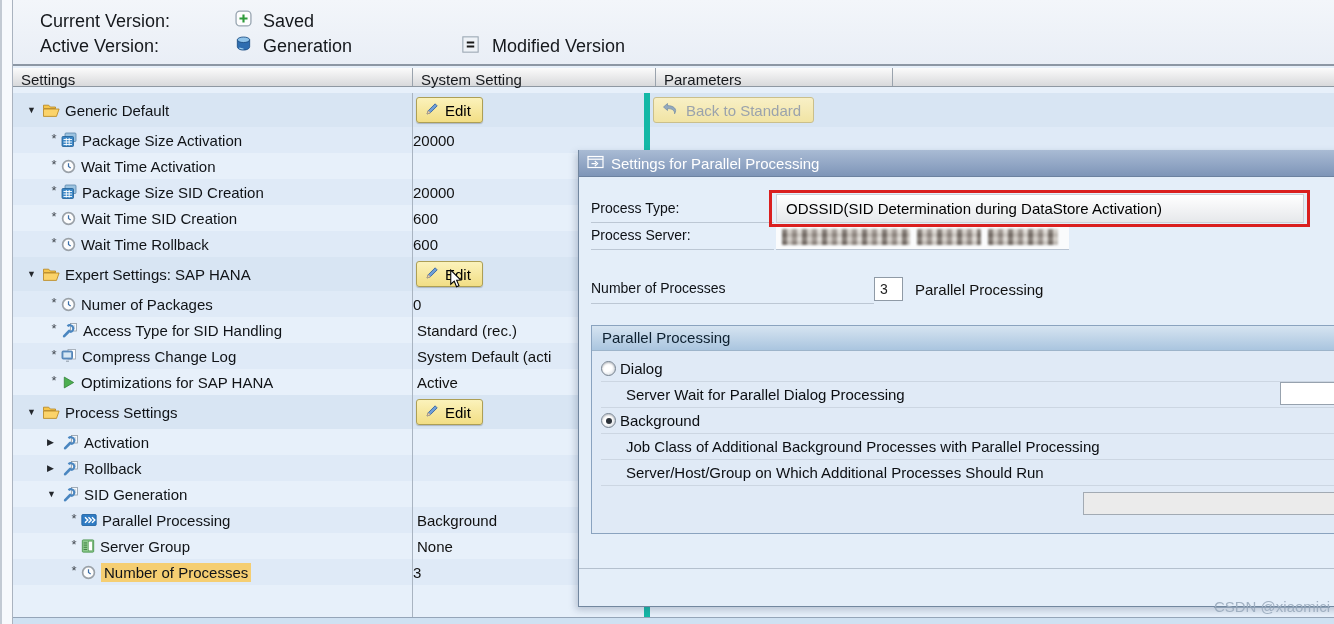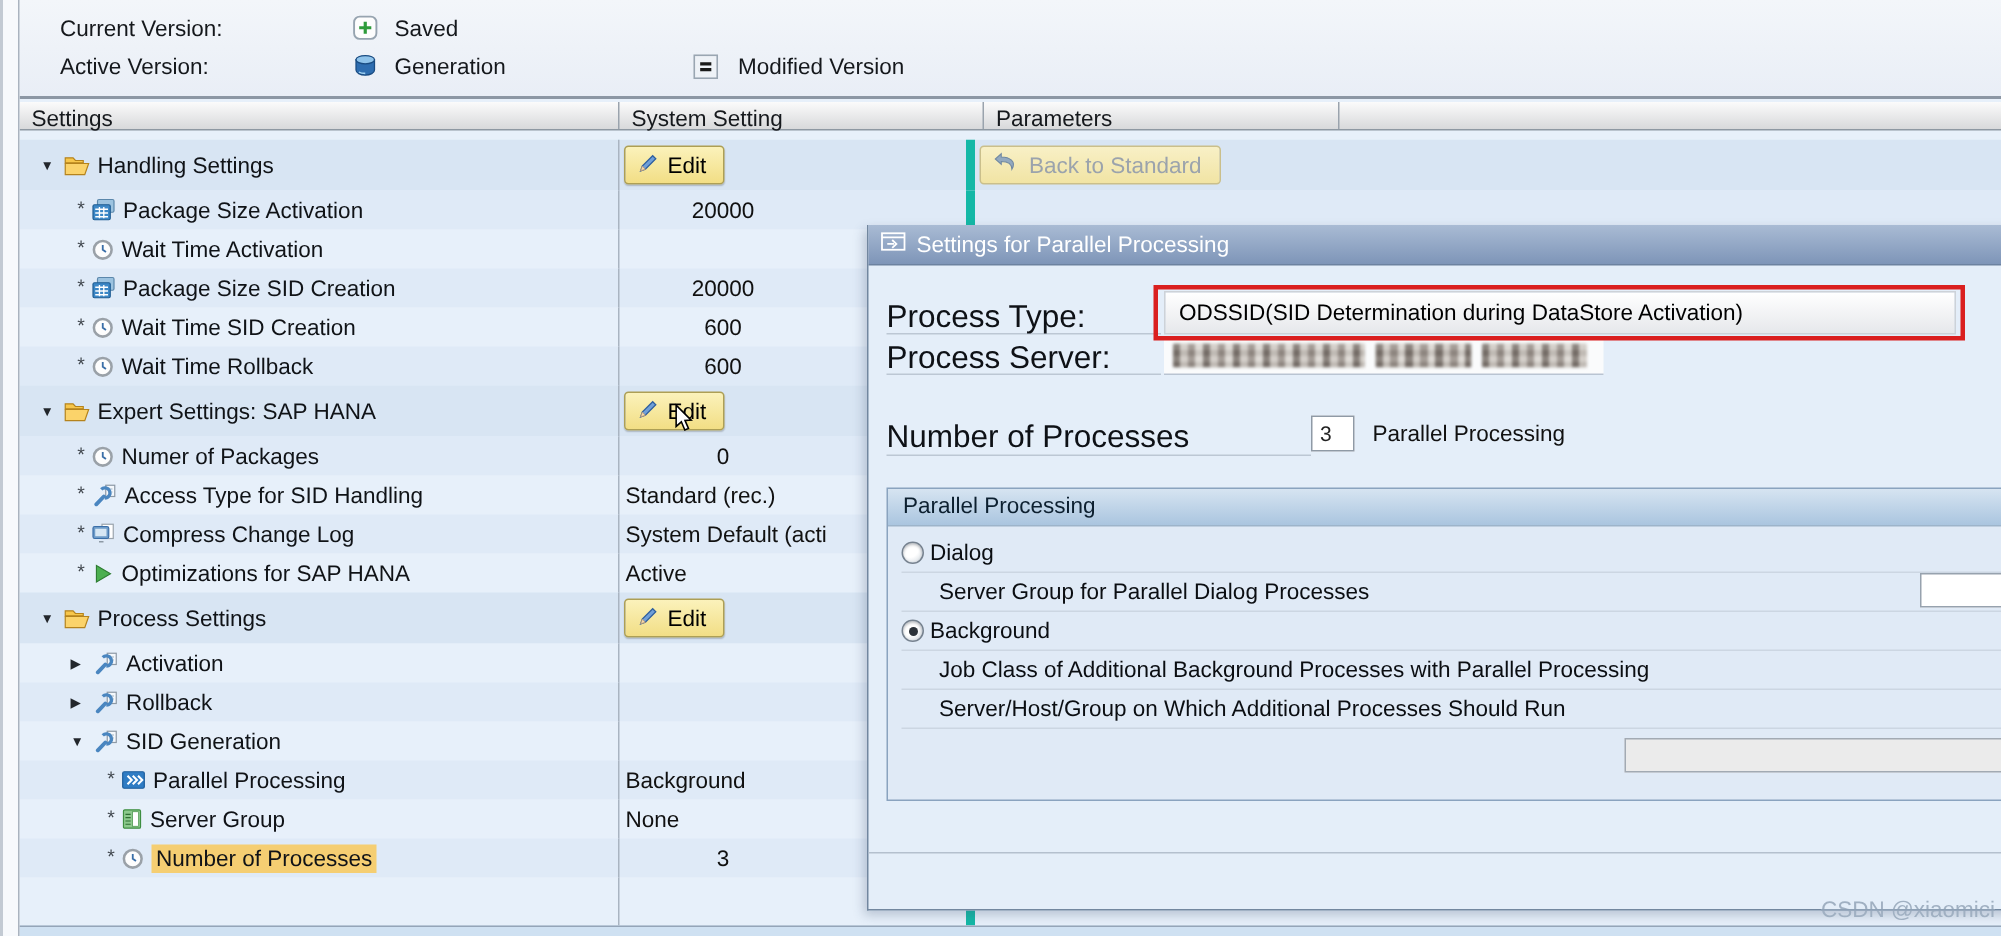--- a/index.html
+++ b/index.html
@@ -3,21 +3,21 @@
 <meta charset="utf-8">
 <style>
 *{box-sizing:border-box;margin:0;padding:0}
 body{margin:0;background:#fff}
 .screen{position:relative;width:1334px;height:624px;overflow:hidden;background:#e7f0fa;
   font-family:"Liberation Sans",sans-serif;color:#111}
 .leftstrip{position:absolute;left:0;top:0;bottom:0;width:13px;background:#f7f9fc;
   border-left:2px solid #c3cad3;border-right:1px solid #aab3bf;z-index:8}
 .topband{position:absolute;left:13px;top:0;right:0;height:66px;
   background:linear-gradient(#f3f6fa,#e9eef6);border-bottom:2px solid #8c97a4}
-.tb-lab,.tb-val{position:absolute;font-size:15px;color:#15181c;white-space:nowrap}
+.tb-lab,.tb-val{position:absolute;font-size:18px;color:#15181c;white-space:nowrap}
 .l1{left:27px;top:11px}.l2{left:27px;top:36px}
 .tb-ico{position:absolute;display:inline-flex}
 .i1{left:222px;top:10px}.v1{left:250px;top:11px}
 .i2{left:222px;top:35px}.v2{left:250px;top:36px}
 .i3{left:449px;top:36px}.v3{left:479px;top:36px}
 .colheads{position:absolute;left:13px;top:68px;right:0;height:19px;display:flex;
   background:linear-gradient(#fbfbfb,#d8d9db);border-bottom:1px solid #8e98a2;z-index:2}
 .ch{font-size:15px;line-height:24px;padding-left:8px;border-right:1px solid #9aa3ad;color:#16191d}
 .ch1{width:400px}.ch2{width:237px}.ch3{width:243px}.ch4{flex:1;border-right:none}
 .rows{position:absolute;left:13px;top:93px;right:0;bottom:7px;overflow:hidden}
@@ -30,36 +30,36 @@
 .c-set{width:400px;border-right:1px solid #a9b4c1;overflow:hidden;white-space:nowrap}
 .c-par{width:237px;border-right:6px solid #14b8a6;overflow:hidden;white-space:nowrap}
 .c-sys{width:243px}
 .c-rest{flex:1}
 .exp{width:15px;font-size:9px;color:#23272c;flex-shrink:0}
 .blt{width:14px;text-align:center;color:#41474e;font-size:13px;flex-shrink:0;transform:translateY(-2px)}
 .ticon{margin-right:5px;display:inline-flex;flex-shrink:0}
 .tlabel{font-size:15px;color:#101317}
 .hl{background:#f5ce72;padding:1px 3px}
 .pval{font-size:15px}
-.pr{width:138px;text-align:center;display:inline-block}
+.pr{width:138px;text-align:left;display:inline-block}
 .pl{padding-left:4px}
 .ebtn{display:inline-flex;align-items:center;gap:5px;height:26px;padding:0 11px 0 8px;margin-left:3px;
   background:linear-gradient(#fbf2bb,#f2de85);border:1px solid #ad9f55;border-radius:3px;
   font-size:15px;color:#000;font-family:inherit;position:relative;box-shadow:0 1px 1px rgba(0,0,0,.2)}
 .bbtn{display:inline-flex;align-items:center;gap:6px;height:26px;padding:0 12px 0 8px;margin-left:3px;
   background:linear-gradient(#f8f0c6,#f1e4a4);border:1px solid #cabf8b;border-radius:3px;
   font-size:15px;color:#9ba3ac;font-family:inherit}
 .cursor{position:absolute;left:32px;top:7px;z-index:6;pointer-events:none}
 .botstrip{position:absolute;left:0;right:0;bottom:0;height:7px;background:#cfe1f2;
   border-top:1px solid #95a5b8;z-index:7}
 .dialog{position:absolute;left:578px;top:150px;width:790px;height:457px;background:#e4eef9;
   border:1px solid #72879f;border-top:none;z-index:5;box-shadow:-2px 3px 7px rgba(60,80,110,.28)}
 .dlg-title{height:27px;display:flex;align-items:center;gap:7px;padding-left:8px;
   background:linear-gradient(#a9bbd4,#7e95b8);color:#fff;font-size:15px;border-bottom:1px solid #6c82a0}
-.dlg-lbl{position:absolute;font-size:21px;color:#0e1116;border-bottom:1px solid #bcc7d4}
+.dlg-lbl{position:absolute;font-size:14px;color:#0e1116;border-bottom:1px solid #bcc7d4}
 .pt-lbl{left:12px;top:50px;width:183px;height:23px}
 .pv-lbl{left:12px;top:77px;width:183px;height:23px}
 .np-lbl{left:12px;top:130px;width:283px;height:24px}
 .dlg-field{position:absolute;font-size:15px}
 .pt-val{left:197px;top:44px;width:528px;height:29px;line-height:27px;padding-left:9px;
   background:linear-gradient(#ffffff,#e6e8eb);border:1px solid #cdd2d8;color:#000;white-space:nowrap;overflow:hidden}
 .red-box{position:absolute;left:190px;top:40px;width:541px;height:37px;border:3px solid #da1f1f;z-index:3}
 .pv-val{left:197px;top:74px;width:293px;height:26px;background:#fafbfc;border-bottom:1px solid #b9c4d2;
   display:flex;align-items:center;gap:7px;padding-left:6px}
 .cz{height:16px;background:#c9c2ba;filter:blur(1.1px);border-radius:1px;
@@ -131,21 +131,21 @@
   <div class="rows">
       <div class="trow frow">
         <div class="cell c-set" style="padding-left: 14px;">
           <span class="exp">▼</span>
           <span class="ticon">
             <svg width="18" height="15" viewBox="0 0 17 15">
               <path d="M1 2.2h5.2l1.6 1.8H13v1.6H1z" fill="#f7c64a" stroke="#b5831c" stroke-width="0.8"></path>
               <path d="M16.6 6 L14 13.4 H1 V6 Z" fill="#fbd36a" stroke="#b5831c" stroke-width="0.8"></path>
             </svg>
           </span>
-          <span class="tlabel">Handling Settings</span>
+          <span class="tlabel">Generic Default</span>
         </div>
         <div class="cell c-par">
           <button class="ebtn">
             <span class=""><svg width="15" height="15" viewBox="0 0 16 16">
                 <path d="M2.2 13.8 L3.4 10.4 L10.8 3 L13 5.2 L5.6 12.6 Z" fill="#6f9fd8" stroke="#2d5e9e" stroke-width="0.9"></path>
                 <path d="M2.2 13.8 L5.6 12.6 L3.4 10.4 Z" fill="#f5d9a8" stroke="#bb9977" stroke-width="0.6"></path>
               </svg></span>
             <span class="">Edit</span>
           </button>
         </div>
@@ -497,21 +497,21 @@
     <div class="np-suffix">Parallel Processing</div>
 
     <div class="groupbox">
       <div class="gb-title">Parallel Processing</div>
       <div class="gb-body">
         <div class="gb-row gr1">
           <span class="radio"></span>
           <span class="gb-lab">Dialog</span>
         </div>
         <div class="gb-row gr2 sub">
-          <span class="gb-lab">Server Group for Parallel Dialog Processes</span>
+          <span class="gb-lab">Server Wait for Parallel Dialog Processing</span>
         </div>
         <input class="sg-input" style="">
         <div class="gb-row gr3">
           <span class="radio selected"></span>
           <span class="gb-lab">Background</span>
         </div>
         <div class="gb-row gr4 sub">
           <span class="gb-lab">Job Class of Additional Background Processes with Parallel Processing</span>
         </div>
         <div class="gb-row gr5 sub">

